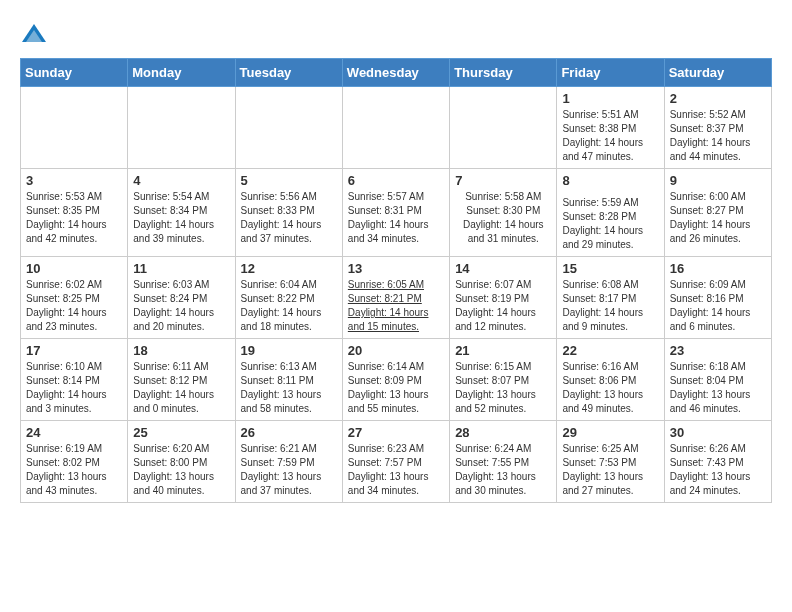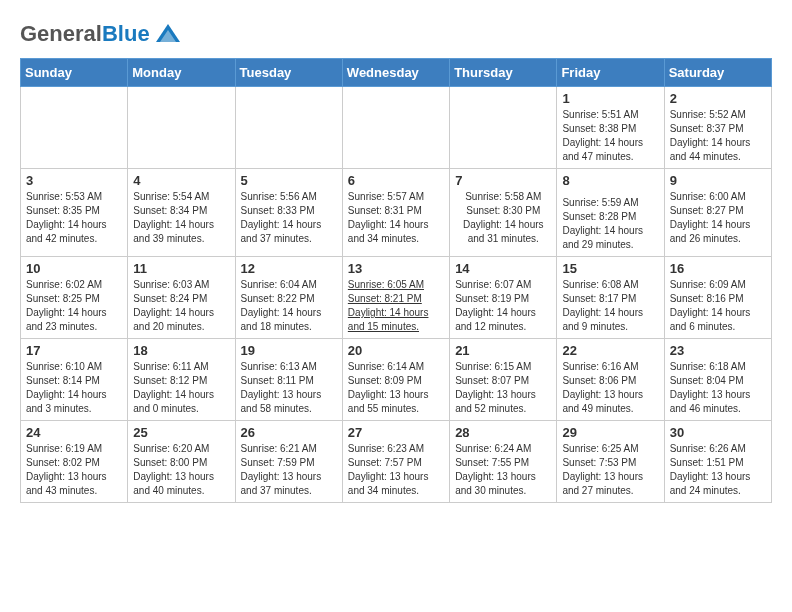--- a/index.html
+++ b/index.html
@@ -90,23 +90,20 @@
     tr:last-child td {
       height: 70px;
     }
   </style>
 </head>
 <body>
 
 <div class="header-area">
   <div class="logo">
     <div class="logo-wrapper">
-      <span class="logo-text">
-        <span class="general">General</span><span class="blue">Blue</span>
-      </span>
       <div class="logo-icon">
         <svg width="28" height="28" viewBox="0 0 28 28">
           <polygon points="14,4 26,22 2,22" fill="#1a7abf"></polygon>
           <polygon points="14,10 22,22 6,22" fill="#fff" opacity="0.4"></polygon>
         </svg>
       </div>
     </div>
   </div>
   <div class="title-area">
     <div class="calendar-title"></div>
@@ -311,18 +308,18 @@
         </td>
         <td>
           <span class="day-number">29</span>
           <div class="day-info" style="white-space: pre-line;">Sunrise: 6:25 AM
 Sunset: 7:53 PM
 Daylight: 13 hours and 27 minutes.</div>
         </td>
         <td>
           <span class="day-number">30</span>
           <div class="day-info" style="white-space: pre-line;">Sunrise: 6:26 AM
-Sunset: 1:51 PM
+Sunset: 7:43 PM
 Daylight: 13 hours and 24 minutes.</div>
         </td>
       </tr>
     </tbody>
 </table>
 
 </body></html>

